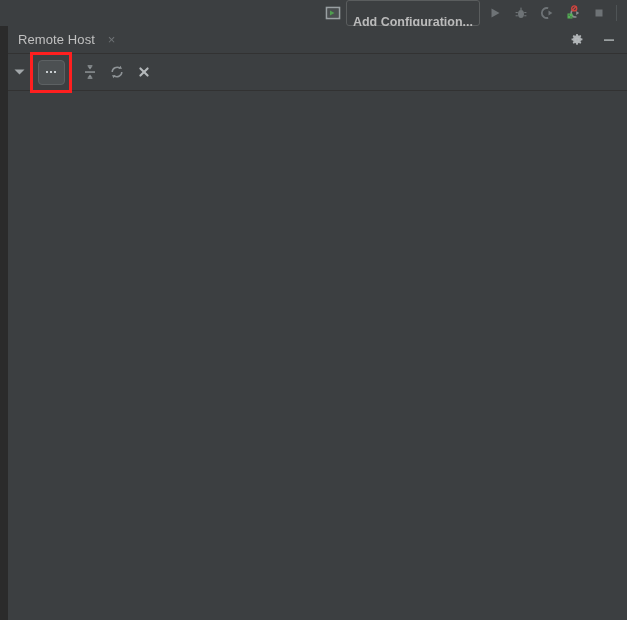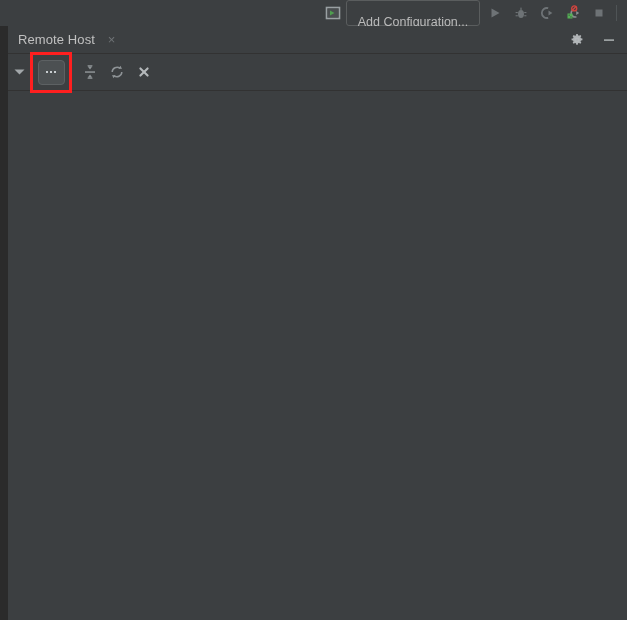--- a/index.html
+++ b/index.html
@@ -45,20 +45,21 @@
     border: 1px solid #5a5d5e;
     border-radius: 3px;
     background: transparent;
     color: #bbbbbb;
     font-size: 12.5px;
     line-height: 18px;
     text-align: center;
     padding: 12px 6px;
     margin-right: 2px;
     white-space: nowrap;
+    font-weight: bold;
   }
 
   
   #left-gutter {
     position: absolute;
     left: 0; top: 26px;
     width: 8px; height: 594px;
     background: #2b2b2b;
   }
 

